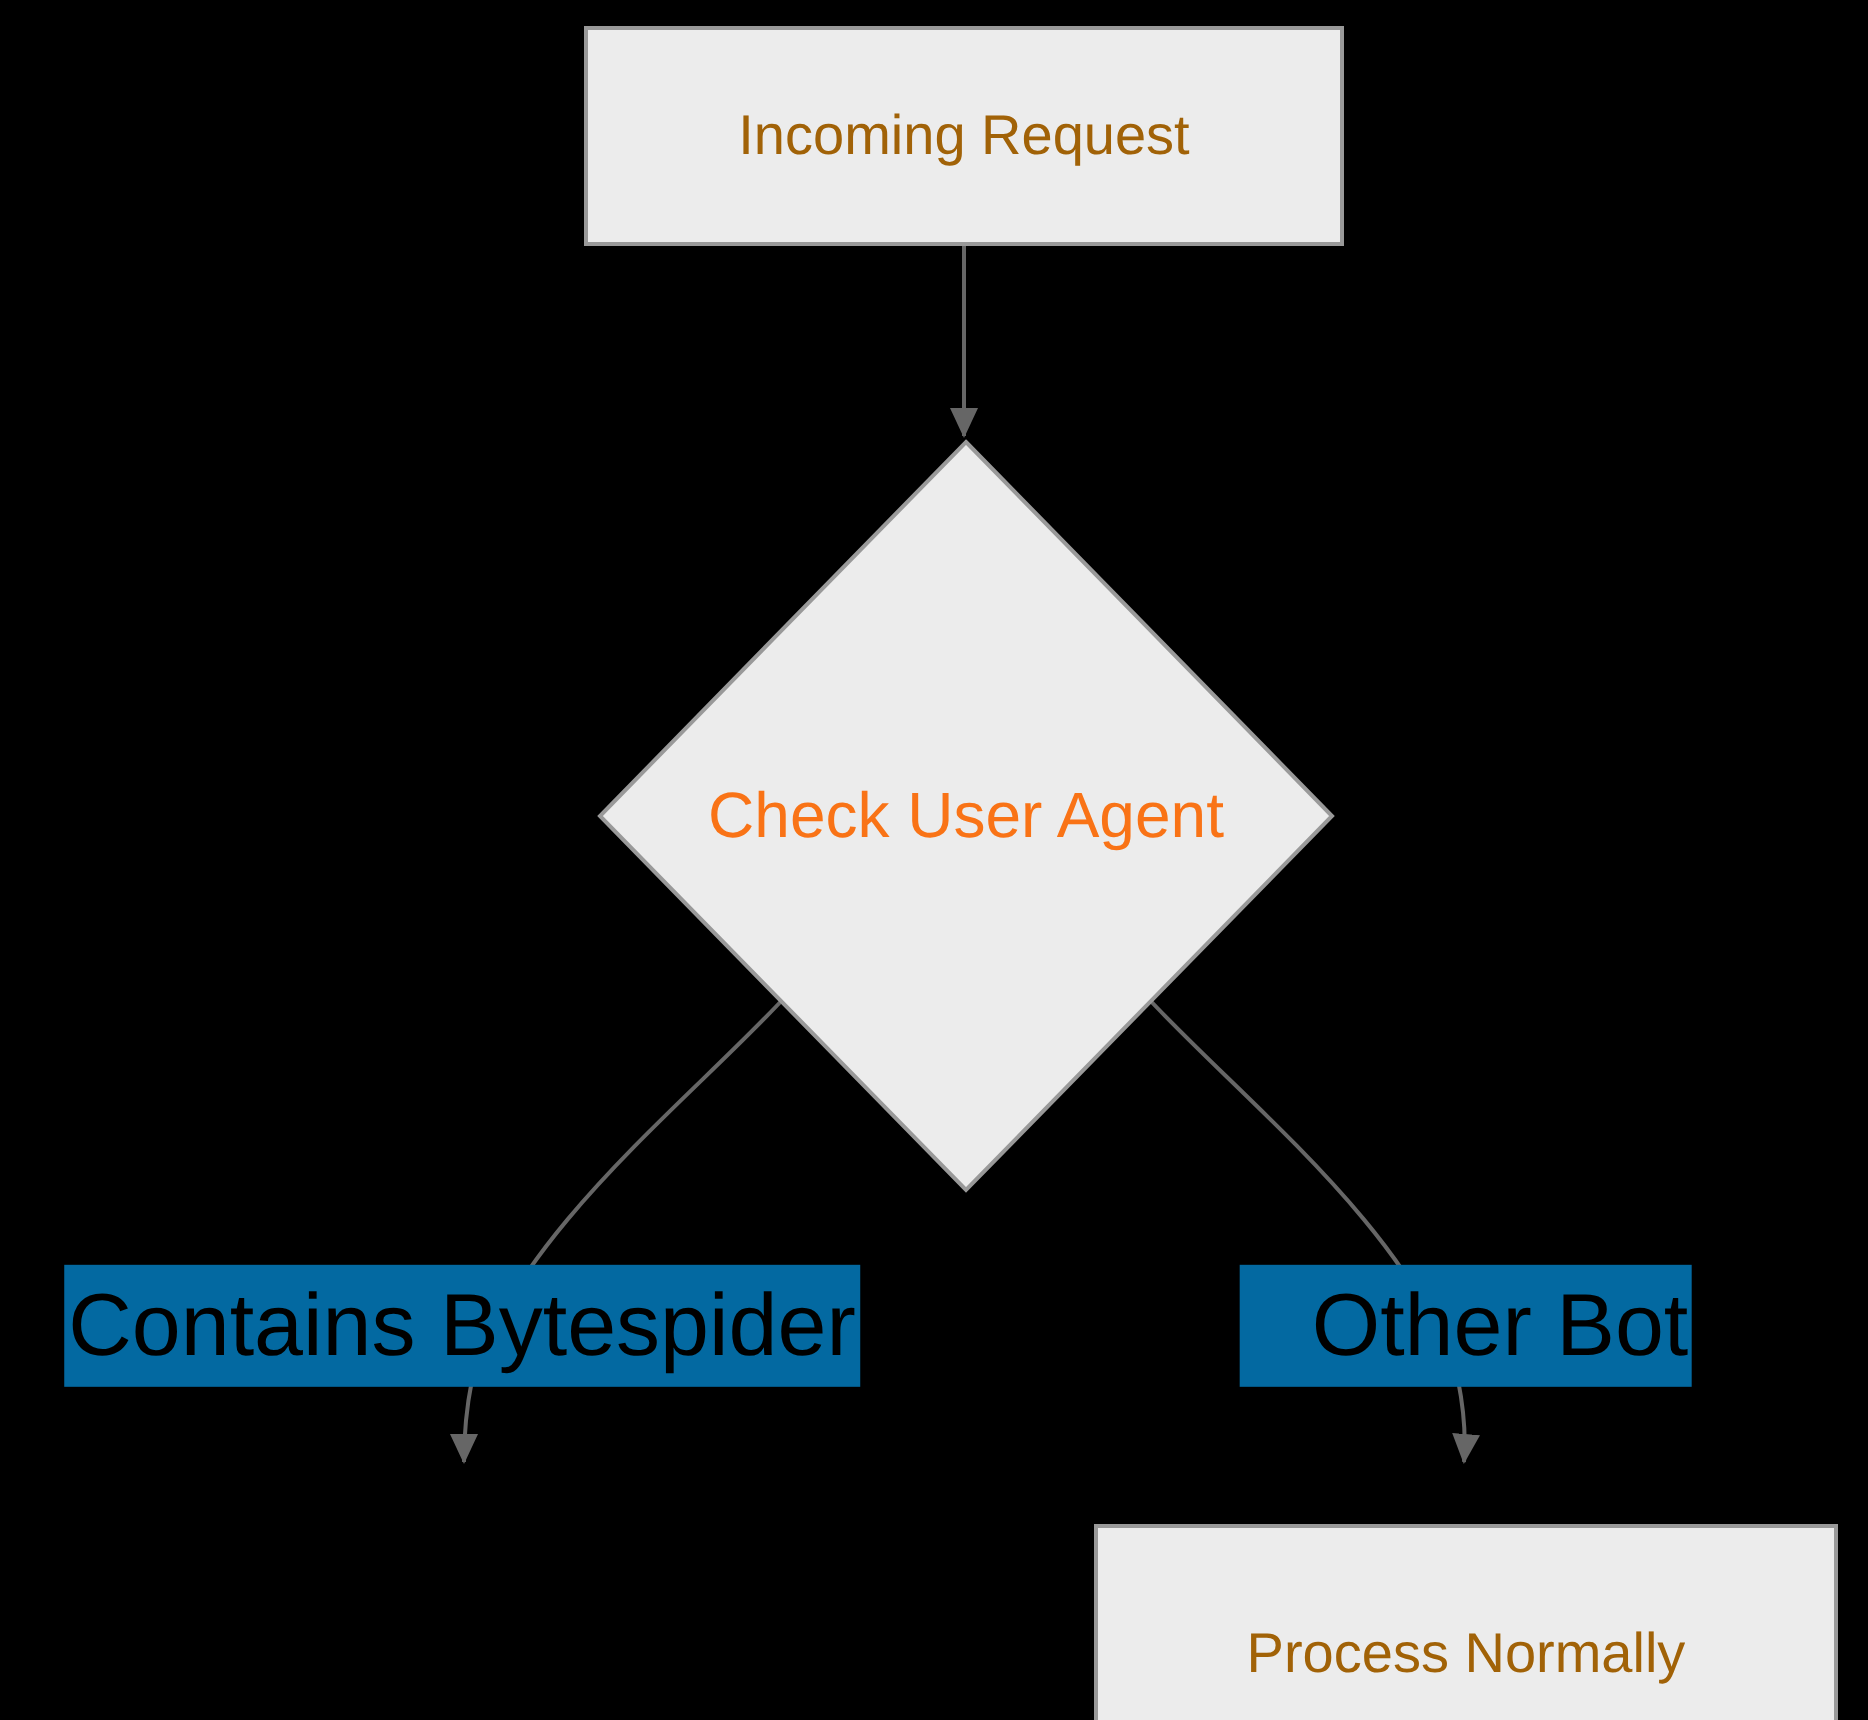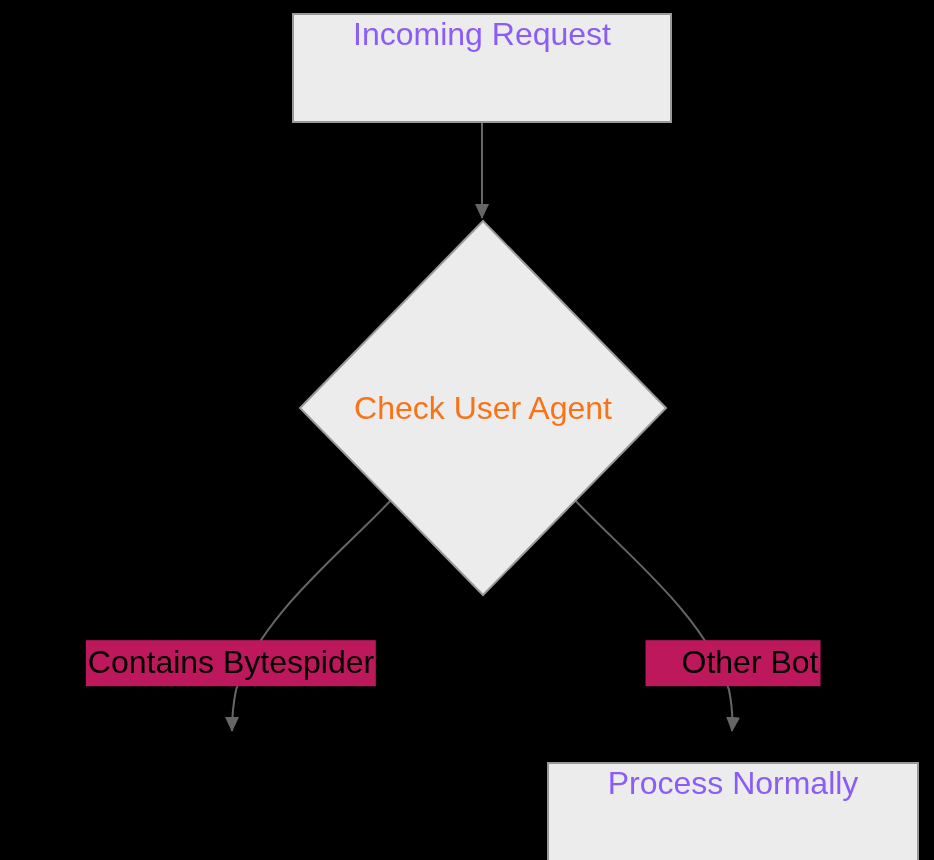--- a/index.html
+++ b/index.html
@@ -31,46 +31,46 @@
     fill: #ececec;
     stroke: #999999;
     stroke-width: 2;
   }
   .node {
     position: absolute;
     box-sizing: border-box;
     background: #ececec;
     border: 2px solid #999999;
     display: flex;
-    align-items: flex-start;
+    align-items: center;
     justify-content: center;
-    color: #8b5cf6;
-    font-size: 32px;
+    color: #a16207;
+    font-size: 28px;
     line-height: 1.2;
     white-space: nowrap;
     text-align: center;
   }
   .node-incoming { left: 292px; top: 13px;  width: 380px; height: 110px; }
   .node-return   { left: 15px;  top: 734px; width: 433px; height: 110px; }
   .node-process  { left: 547px; top: 762px; width: 372px; height: 130px; }
   .diamond-label {
     position: absolute;
     left: 483px;
     top: 408px;
     transform: translate(-50%, -50%);
     color: #f97316;
     font-size: 32px;
     white-space: nowrap;
   }
   .edge-label {
     position: absolute;
     transform: translate(-50%, -50%);
-    background: #be185d;
+    background: #0369a1;
     color: #000000;
-    font-size: 32px;
+    font-size: 44px;
     line-height: 1.3;
     padding: 2px 2px;
     white-space: nowrap;
   }
   .edge-label-left  { left: 231px; top: 663px; }
   .edge-label-right { left: 733px; top: 663px; padding-left: 36px; }
 </style>
 </head>
 <body>
 

